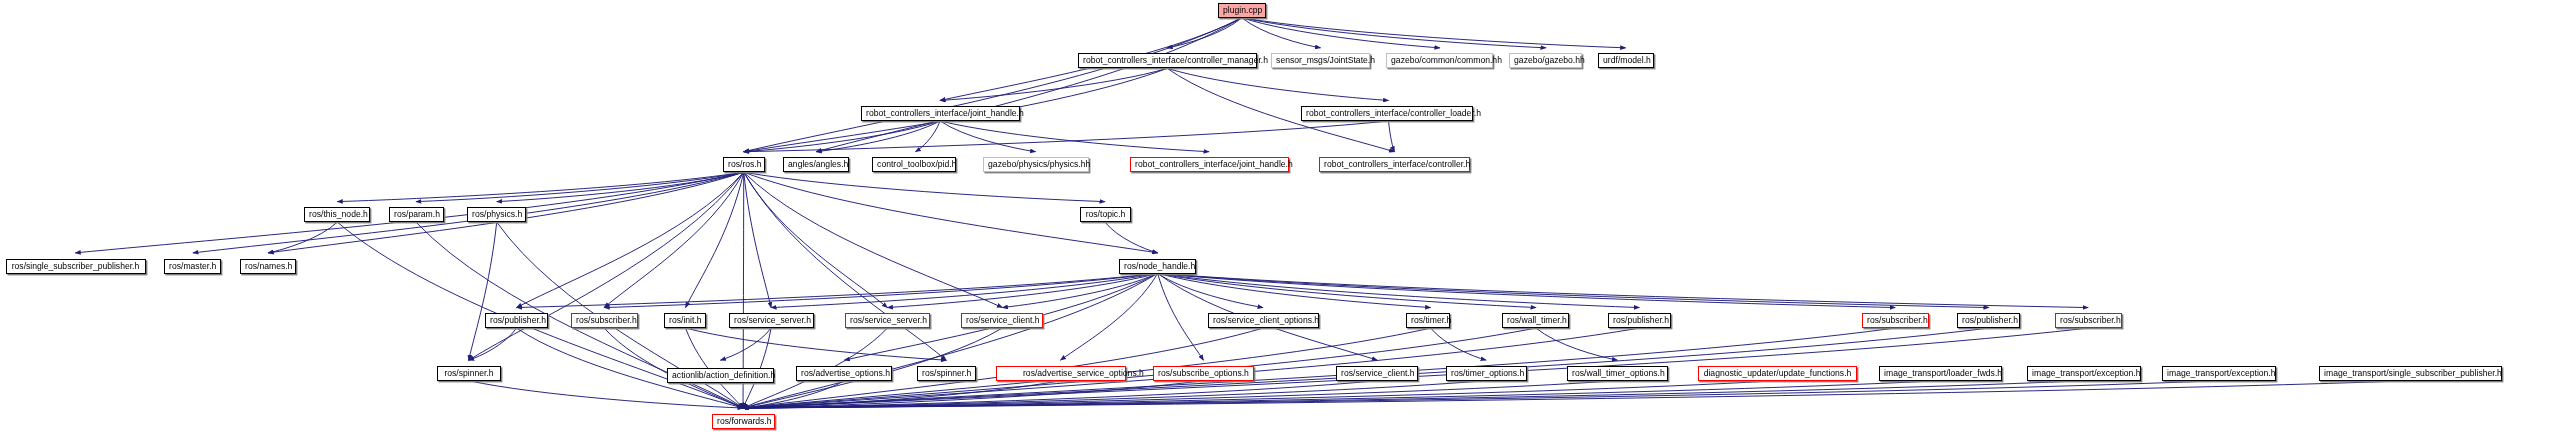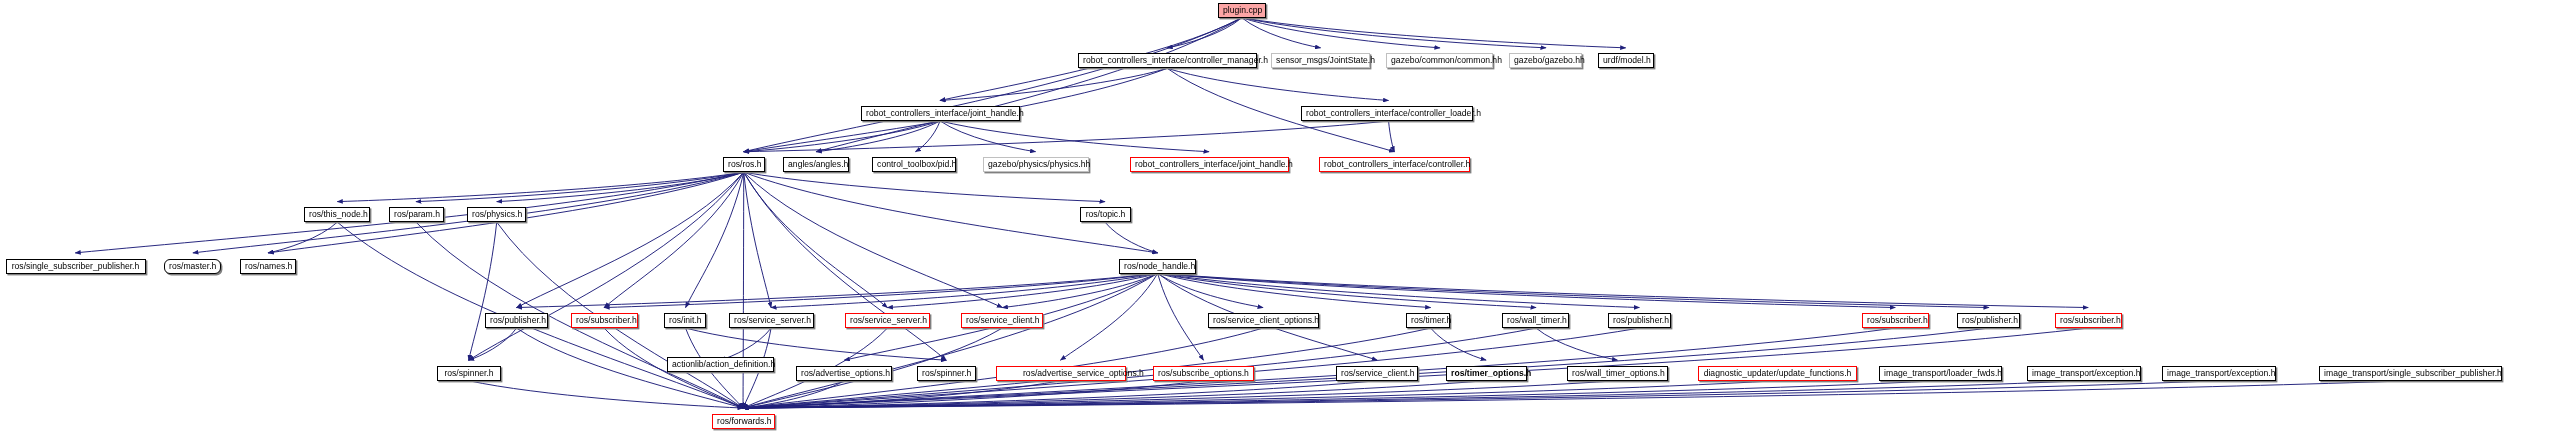--- a/index.html
+++ b/index.html
@@ -128,44 +128,44 @@
       <div class="node shadow" style="left: 783px; top: 157px; width: 66px;">angles/angles.h</div>
       <div class="node shadow" style="left: 872px; top: 157px; width: 84px;">control_toolbox/pid.h</div>
       <div class="node shadow grey" style="left: 983px; top: 157px; width: 106px;">gazebo/physics/physics.hh</div>
       <div class="node shadow red" style="left: 1130px; top: 157px; width: 159px;">robot_controllers_interface/joint_handle.h</div>
       <div class="node shadow red" style="left: 1319px; top: 157px; width: 151px;">robot_controllers_interface/controller.h</div>
       <div class="node shadow" style="left: 304px; top: 207px; width: 66px;">ros/this_node.h</div>
       <div class="node shadow" style="left: 389px; top: 207px; width: 55px;">ros/param.h</div>
       <div class="node shadow" style="left: 467px; top: 207px; width: 59px;">ros/physics.h</div>
       <div class="node shadow" style="left: 1080px; top: 207px; width: 51px;">ros/topic.h</div>
       <div class="node shadow" style="left: 5.5px; top: 259px; width: 140px;">ros/single_subscriber_publisher.h</div>
-      <div class="node shadow" style="left: 164px; top: 259px; width: 57px; border-radius: 6px;">ros/master.h</div>
+      <div class="node shadow" style="left: 164px; top: 259px; width: 57px;">ros/master.h</div>
       <div class="node shadow" style="left: 240px; top: 259px; width: 56px;">ros/names.h</div>
       <div class="node shadow" style="left: 1119px; top: 259px; width: 77px;">ros/node_handle.h</div>
       <div class="node shadow" style="left: 485px; top: 313px; width: 63px;">ros/publisher.h</div>
       <div class="node shadow red" style="left: 571px; top: 313px; width: 67px;">ros/subscriber.h</div>
       <div class="node shadow" style="left: 664px; top: 313px; width: 42px;">ros/init.h</div>
       <div class="node shadow" style="left: 729px; top: 313px; width: 85px;">ros/service_server.h</div>
       <div class="node shadow red" style="left: 845px; top: 313px; width: 85px;">ros/service_server.h</div>
       <div class="node shadow red" style="left: 961px; top: 313px; width: 82px;">ros/service_client.h</div>
       <div class="node shadow" style="left: 1208px; top: 313px; width: 111px;">ros/service_client_options.h</div>
       <div class="node shadow" style="left: 1406px; top: 313px; width: 44px;">ros/timer.h</div>
       <div class="node shadow" style="left: 1502px; top: 313px; width: 67px;">ros/wall_timer.h</div>
       <div class="node shadow" style="left: 1608px; top: 313px; width: 63px;">ros/publisher.h</div>
       <div class="node shadow red" style="left: 1862px; top: 313px; width: 67px;">ros/subscriber.h</div>
       <div class="node shadow" style="left: 1957px; top: 313px; width: 63px;">ros/publisher.h</div>
       <div class="node shadow red" style="left: 2055px; top: 313px; width: 67px;">ros/subscriber.h</div>
       <div class="node shadow" style="left: 437px; top: 366px; width: 64px;">ros/spinner.h</div>
-      <div class="node shadow" style="left: 667px; top: 357px; width: 107px;">actionlib/action_definition.h</div>
+      <div class="node shadow" style="left: 667px; top: 368px; width: 107px;">actionlib/action_definition.h</div>
       <div class="node shadow" style="left: 796px; top: 366px; width: 96px;">ros/advertise_options.h</div>
       <div class="node shadow" style="left: 917px; top: 366px; width: 59px;">ros/spinner.h</div>
       <div class="node shadow red" style="left: 996px; top: 366px; width: 130px; padding-left: 26px;">ros/advertise_service_options.h</div>
       <div class="node shadow red" style="left: 1153px; top: 366px; width: 101px;">ros/subscribe_options.h</div>
       <div class="node shadow" style="left: 1336px; top: 366px; width: 82px;">ros/service_client.h</div>
-      <div class="node shadow" style="left: 1446px; top: 366px; width: 81px; font-weight: bold;">ros/timer_options.h</div>
+      <div class="node shadow" style="left: 1446px; top: 366px; width: 81px;">ros/timer_options.h</div>
       <div class="node shadow" style="left: 1567px; top: 366px; width: 101px;">ros/wall_timer_options.h</div>
       <div class="node shadow red" style="left: 1698px; top: 366px; width: 159px;">diagnostic_updater/update_functions.h</div>
       <div class="node shadow" style="left: 1879px; top: 366px; width: 123px;">image_transport/loader_fwds.h</div>
       <div class="node shadow" style="left: 2027px; top: 366px; width: 114px;">image_transport/exception.h</div>
       <div class="node shadow" style="left: 2162px; top: 366px; width: 114px;">image_transport/exception.h</div>
       <div class="node shadow" style="left: 2319px; top: 366px; width: 183px;">image_transport/single_subscriber_publisher.h</div>
       <div class="node shadow red" style="left: 712px; top: 414px; width: 63px;">ros/forwards.h</div>
     </div>
 </div>
 

